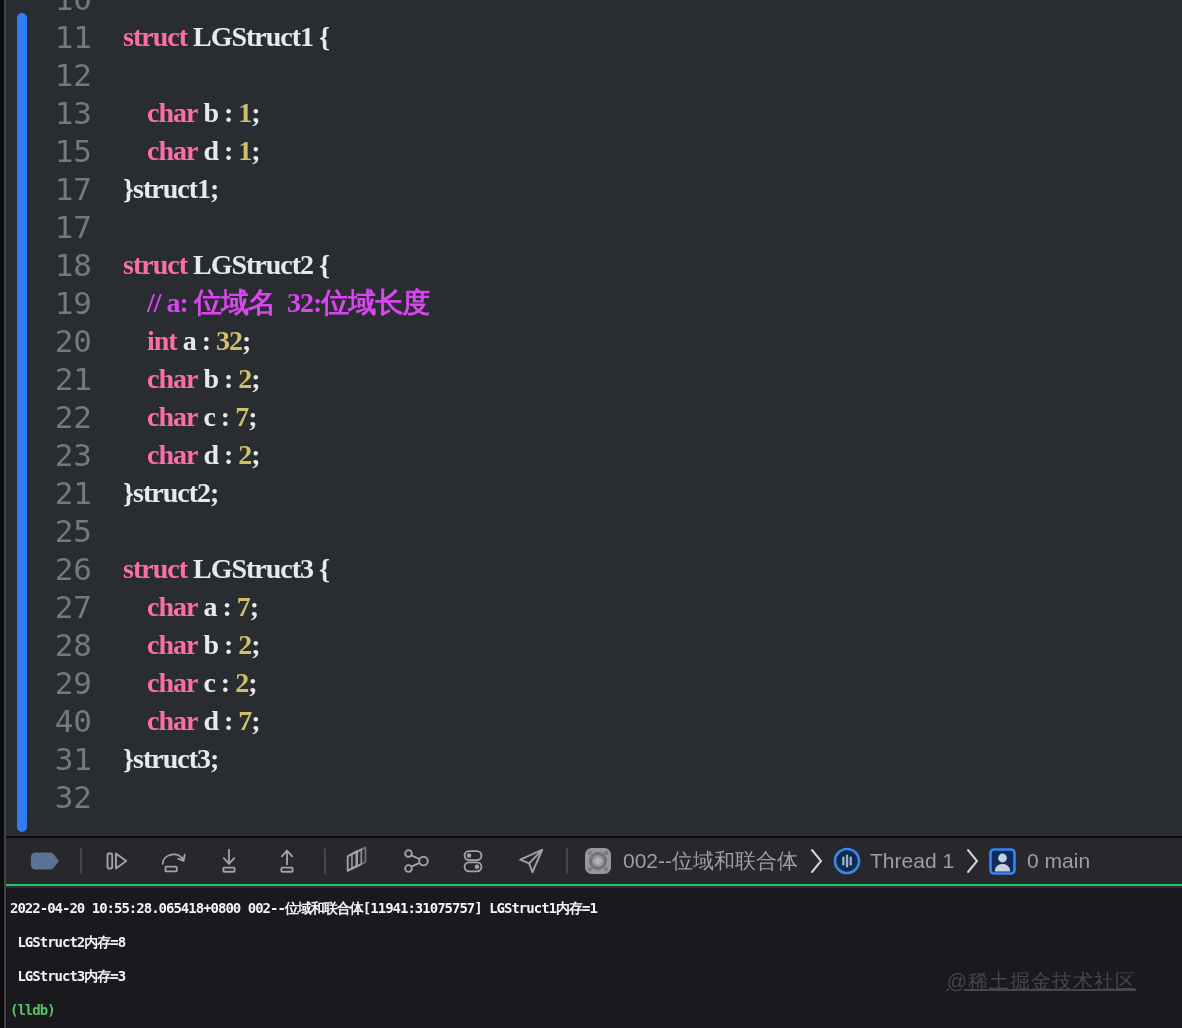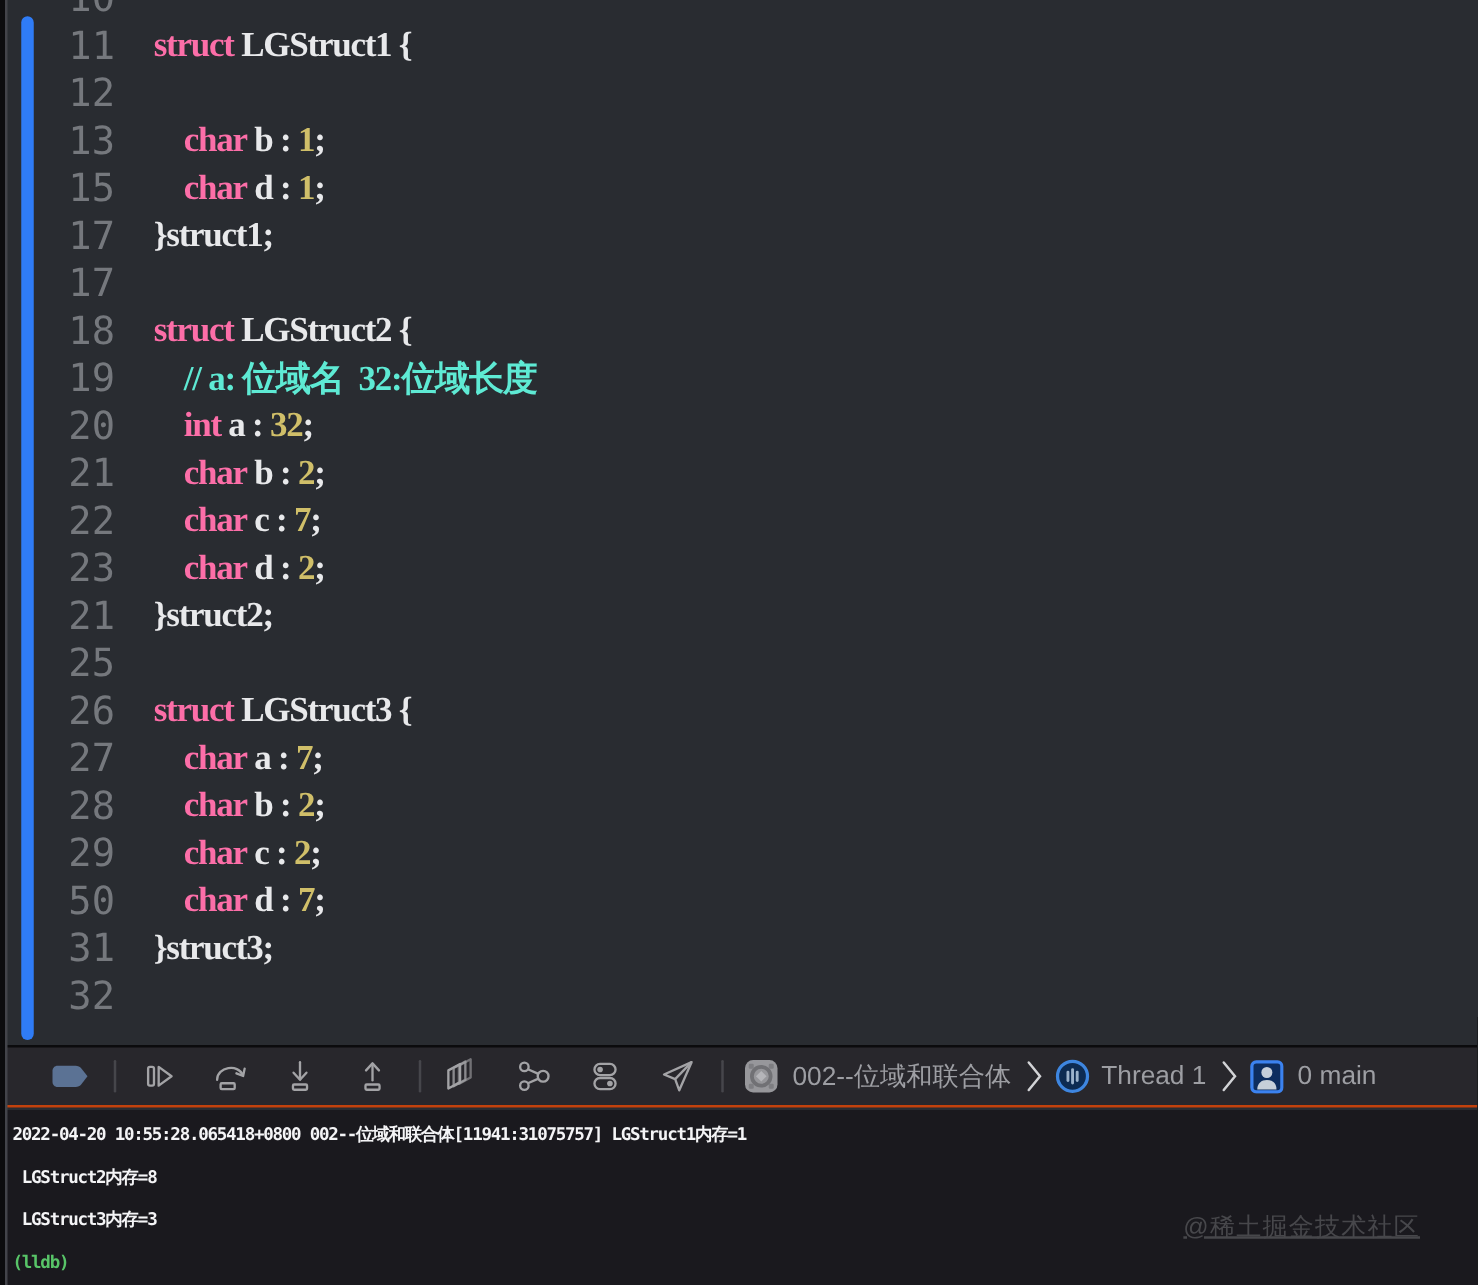--- a/index.html
+++ b/index.html
@@ -23,27 +23,27 @@
     font-size:31px;font-weight:500;color:#75787d;
   }
   .codeline{
     padding-left:31px;white-space:pre;
     font-family:Liberation Serif, serif;
     font-size:28px;font-weight:600;letter-spacing:-1px;
   }
   .tk-kw{color:#fc6ea8;font-weight:700;}
   .tk-n{color:#d0bf69;font-weight:700;}
   .tk-p{color:#e8e9eb;}
-  .tk-c{color:#5eead4;}
+  .tk-c{color:#d946ef;}
 
   
   .debugbar{
     position:absolute;left:0;top:836px;width:1182px;height:50px;
-    background:#28272c;border-top:2px solid #0b0b0d;border-bottom:2px solid #c2410c;
-    box-sizing:border-box;display:flex;align-items:center;padding-left:39px;
+    background:#28272c;border-top:2px solid #0b0b0d;border-bottom:2px solid #22c55e;
+    box-sizing:border-box;display:flex;align-items:center;padding-left:28px;
   }
   .dbtn{flex:none;display:flex;align-items:center;justify-content:center;background:none;border:none;padding:0;cursor:default;}
   .dsep{flex:none;width:2px;height:26px;background:#46464b;border-radius:1px;}
   .jump-label{flex:none;font-size:21px;color:#9d9ea3;white-space:pre;}
   .chev{flex:none;}
 
   
   .console{position:absolute;left:0;top:888px;width:1182px;height:140px;background:#1a191e;overflow:hidden;}
   .console-lines{padding:3px 0 0 10px;}
   .console-line{
@@ -136,21 +136,21 @@
         </div>
         <div class="code-row">
           <div class="gutter">28</div>
           <div class="codeline"><span class="tk-p">    </span><span class="tk-kw">char</span><span class="tk-p"> b : </span><span class="tk-n">2</span><span class="tk-p">;</span></div>
         </div>
         <div class="code-row">
           <div class="gutter">29</div>
           <div class="codeline"><span class="tk-p">    </span><span class="tk-kw">char</span><span class="tk-p"> c : </span><span class="tk-n">2</span><span class="tk-p">;</span></div>
         </div>
         <div class="code-row">
-          <div class="gutter">50</div>
+          <div class="gutter">40</div>
           <div class="codeline"><span class="tk-p">    </span><span class="tk-kw">char</span><span class="tk-p"> d : </span><span class="tk-n">7</span><span class="tk-p">;</span></div>
         </div>
         <div class="code-row">
           <div class="gutter">31</div>
           <div class="codeline"><span class="tk-p">}struct3;</span></div>
         </div>
         <div class="code-row">
           <div class="gutter">32</div>
           <div class="codeline"></div>
         </div>

